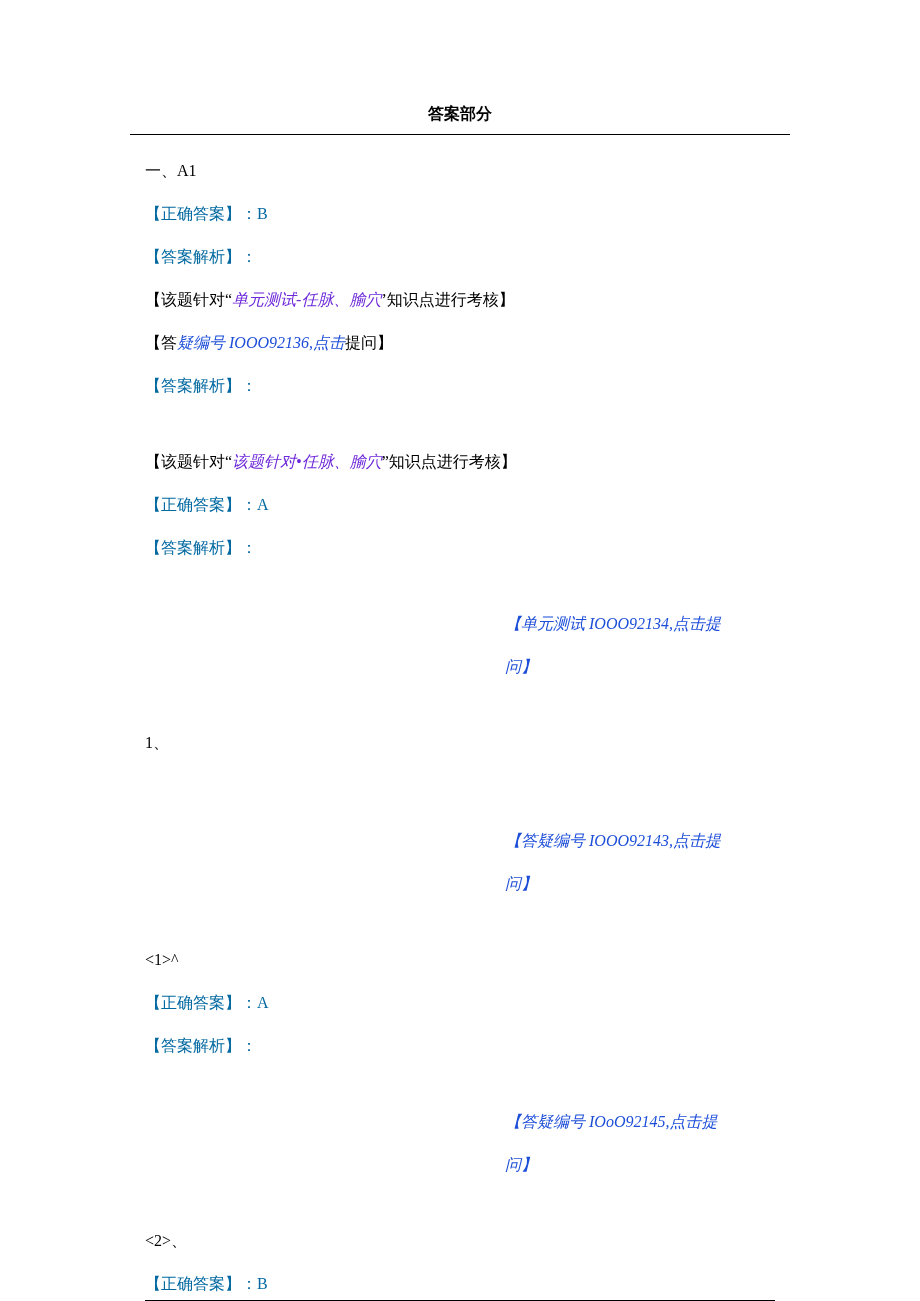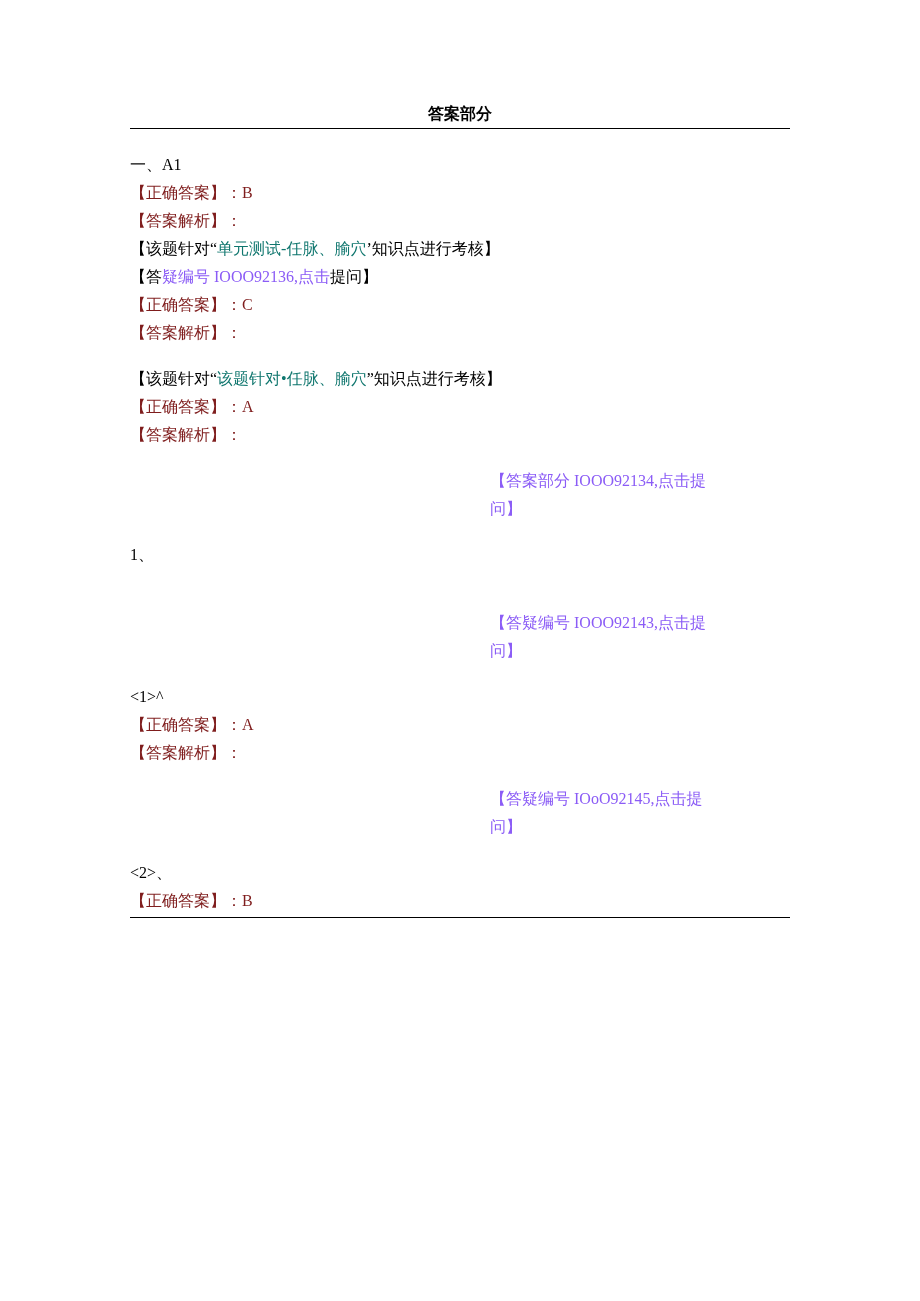--- a/index.html
+++ b/index.html
@@ -13,40 +13,42 @@
   }
   .page {
     width: 920px;
     min-height: 1301px;
     padding: 100px 130px 0 130px;
     position: relative;
   }
   .title-wrap {
     text-align: center;
     font-weight: bold;
+    padding-bottom: 6px;
     border-bottom: 1px solid #000;
     margin-bottom: 22px;
   }
-  .line { margin: 0; }
-  .blue { color: #7f1d1d; }
-  .green { color: #0f766e; }
+  .line { margin: 15px; }
+  .blue { color: #0369a1; }
+  .green { color: #6d28d9; font-style: italic; }
   .bold { font-weight: bold; }
   .indent-block {
     margin-left: 360px;
   }
   .gap-sm { height: 18px; }
   .gap-md { height: 40px; }
   .bottom-border {
     border-bottom: 1px solid #000;
     padding-bottom: 2px;
   }
   a.fake-link {
-    color: #8b5cf6;
+    color: #1d4ed8;
     text-decoration: none;
     cursor: pointer;
+    font-style: italic;
   }
 </style>
 </head>
 <body>
 
 <div class="page">
 
   <div class="title-wrap">
     <span>答案部分</span>
   </div>
@@ -55,32 +57,31 @@
 
   <p class="line blue">【正确答案】：B</p>
   <p class="line blue">【答案解析】：</p>
   <p class="line">
     <span>【该题针对“</span><span class="green">单元测试-任脉、腧穴</span><span>’知识点进行考核】</span>
   </p>
   <p class="line">
     <span>【答</span><a class="fake-link">疑编号 IOOO92136,点击</a><span>提问】</span>
   </p>
 
-  <p class="line blue">【正确答案】：C</p>
   <p class="line blue">【答案解析】：</p>
   <div class="gap-sm"></div>
   <p class="line">
     <span>【该题针对“</span><span class="green">该题针对•任脉、腧穴</span><span>”知识点进行考核】</span>
   </p>
 
   <p class="line blue">【正确答案】：A</p>
   <p class="line blue">【答案解析】：</p>
   <div class="gap-sm"></div>
   <div class="indent-block">
-    <p class="line"><a class="fake-link">【答案部分 IOOO92134,点击提</a></p>
+    <p class="line"><a class="fake-link">【单元测试 IOOO92134,点击提</a></p>
     <p class="line"><a class="fake-link">问】</a></p>
   </div>
 
   <div class="gap-sm"></div>
 
   <p class="line">1、</p>
 
   <div class="gap-md"></div>
 
   <div class="indent-block">

